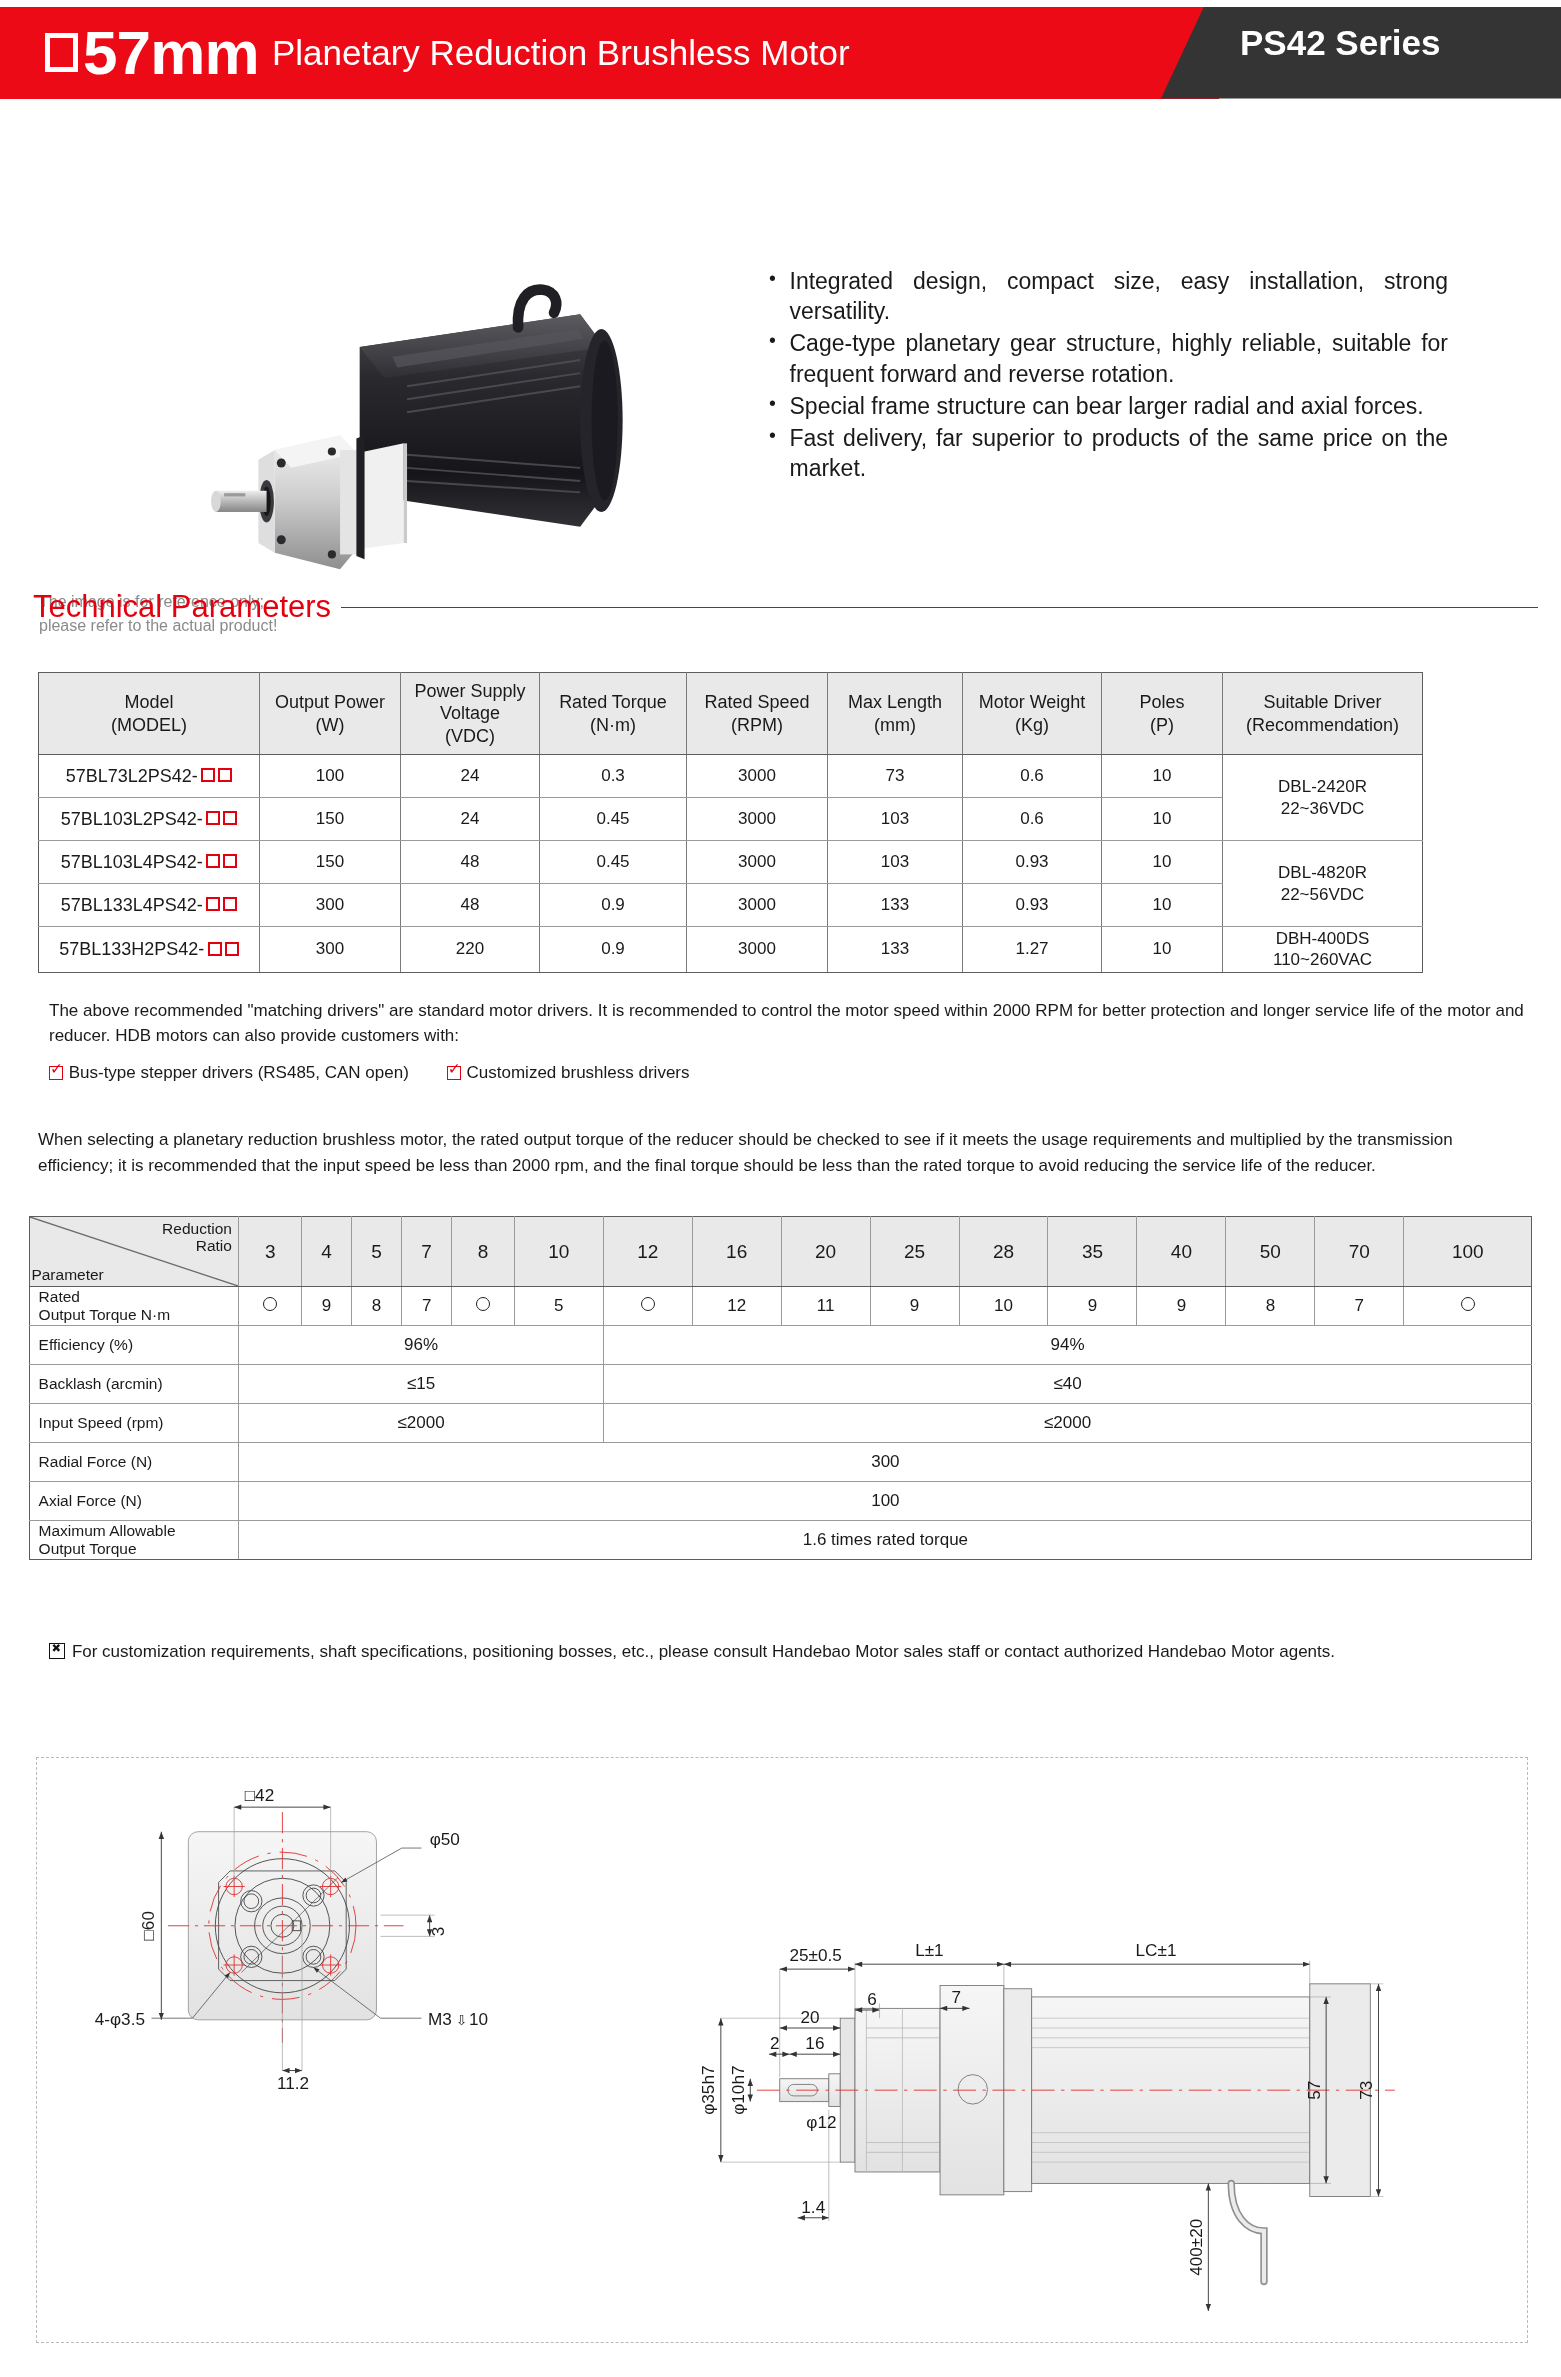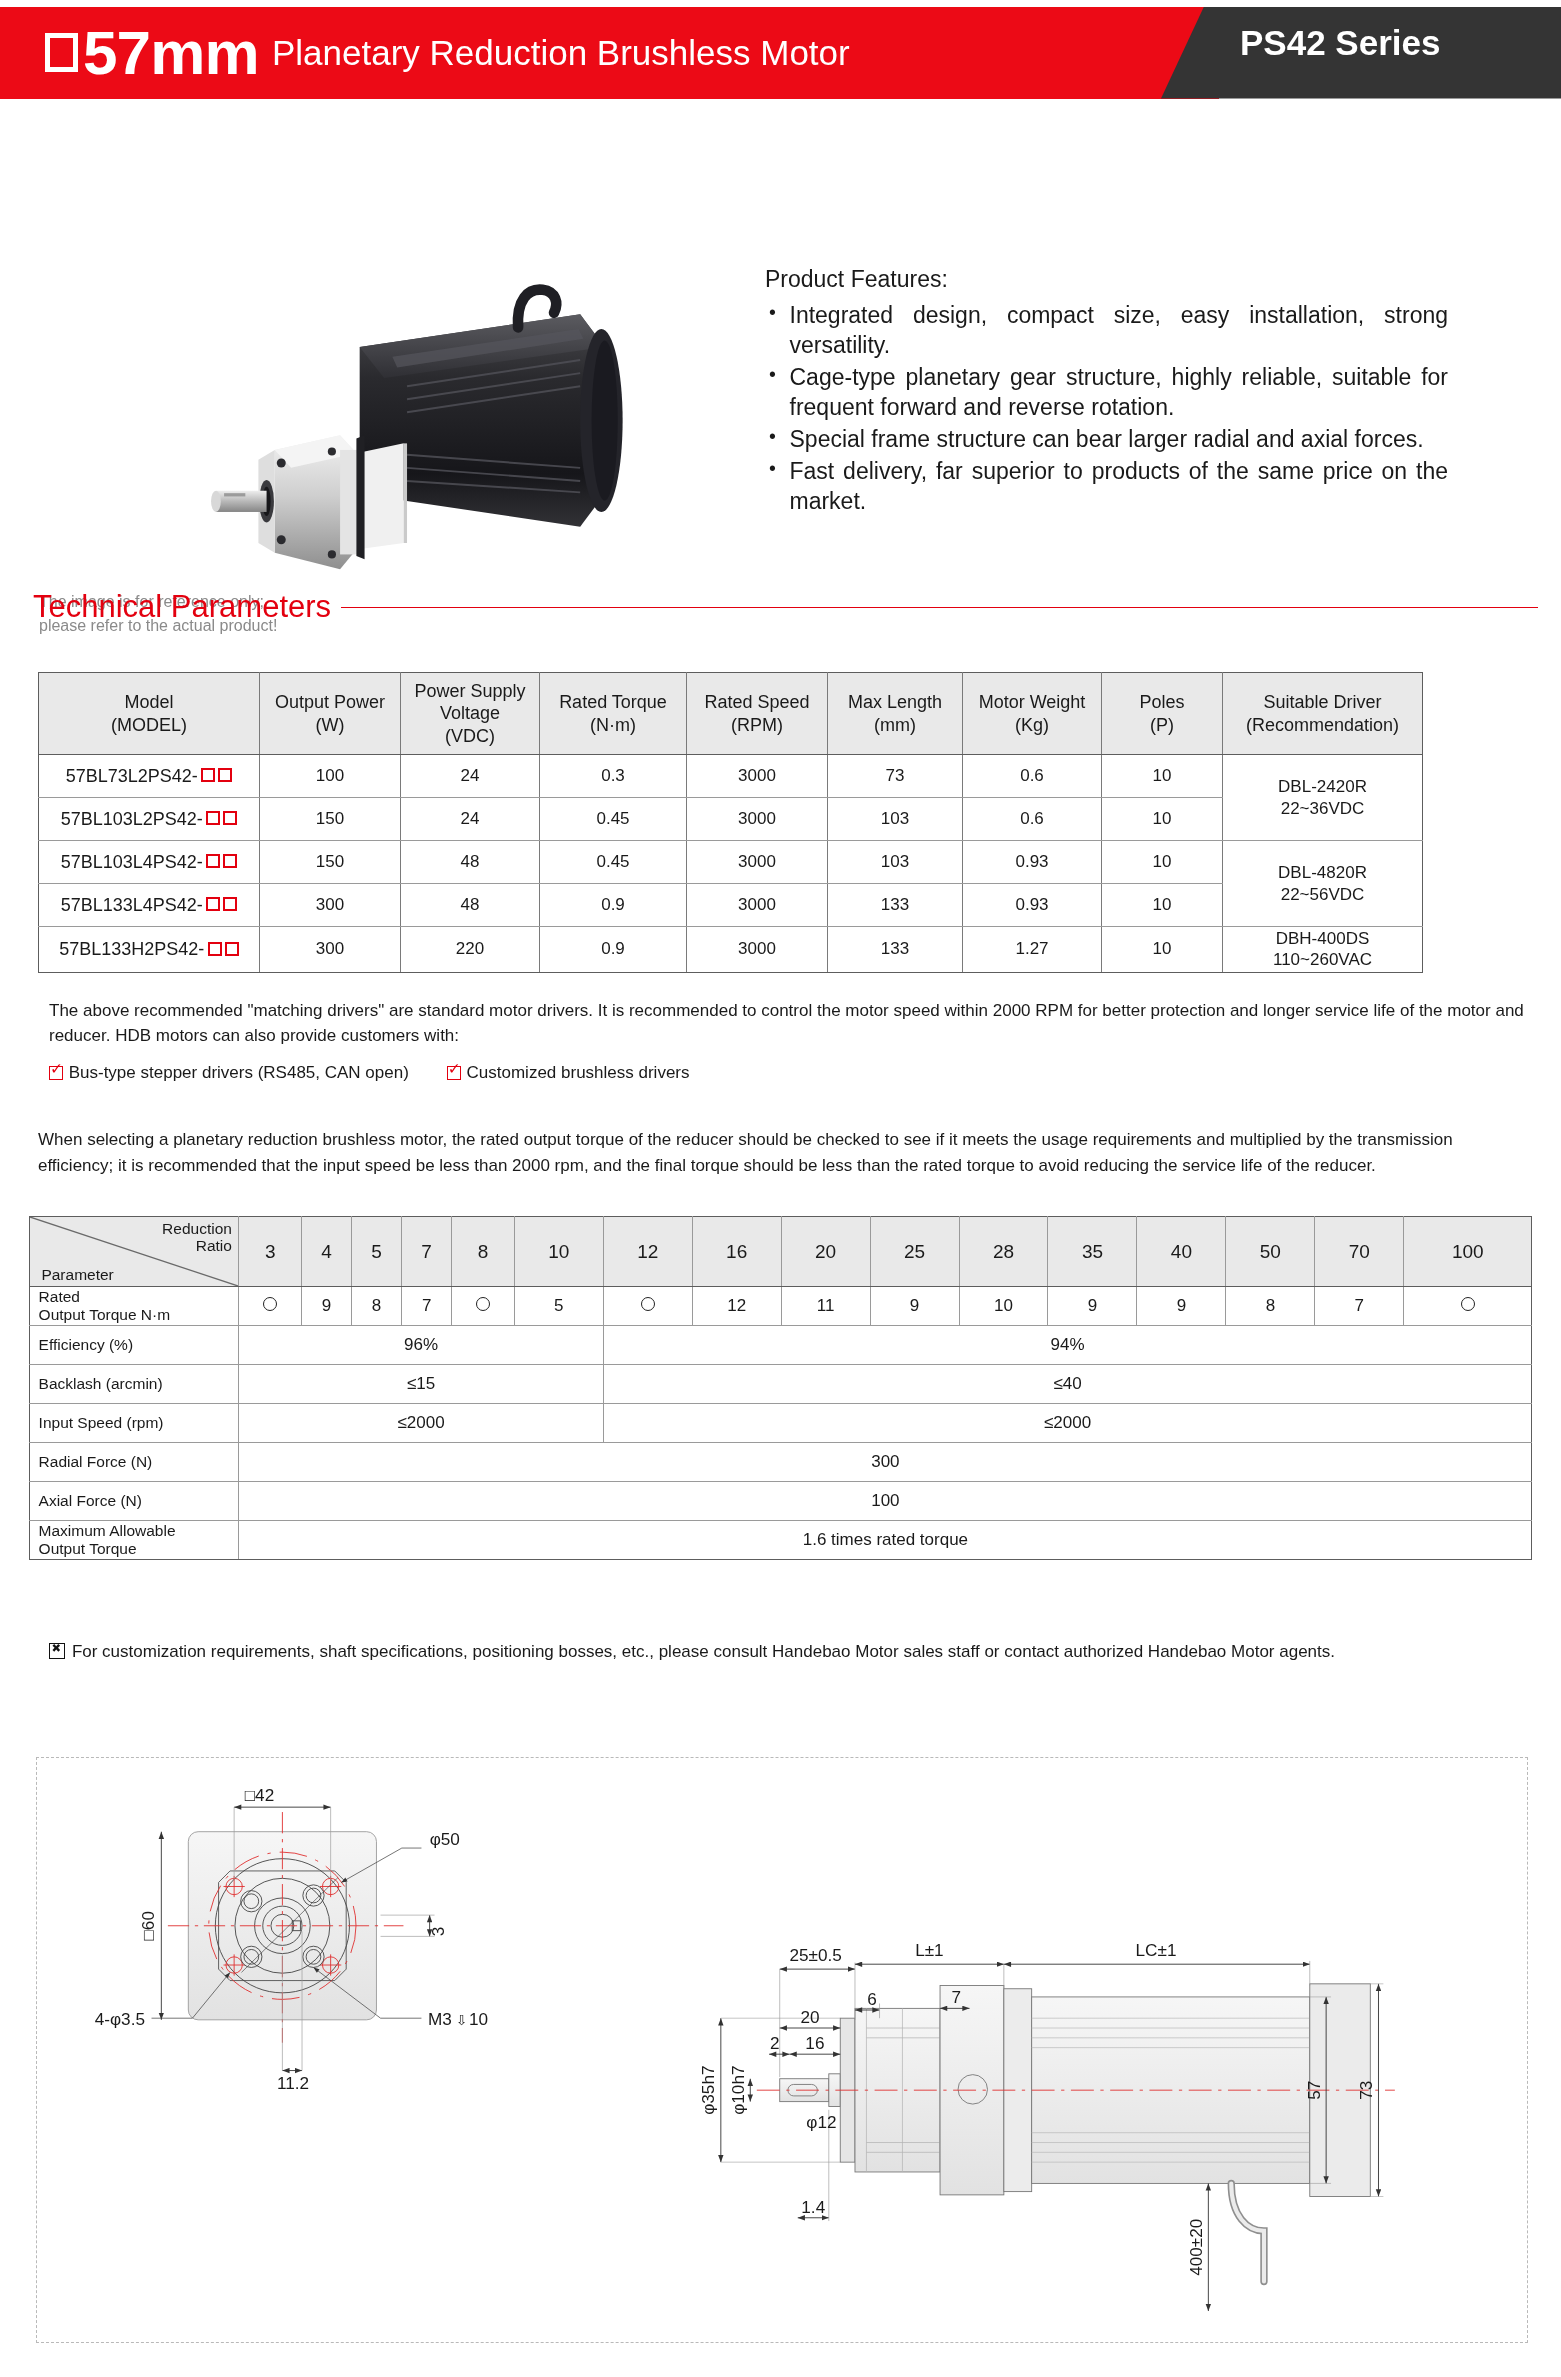--- a/index.html
+++ b/index.html
@@ -193,21 +193,21 @@
   }
   .corner-inner { position:relative; width:100%; height:69px; }
   .corner-inner .diag {
     position:absolute; left:0; top:0; width:100%; height:100%;
   }
   .corner-inner .lbl-a {
     position:absolute; right:6.5px; top:2.5px;
     font-size:15.5px; text-align:right; line-height:1.15;
   }
   .corner-inner .lbl-b {
-    position:absolute; left:11px; bottom:2.5px; font-size:15.5px;
+    position:absolute; left:1px; bottom:2.5px; font-size:15.5px;
   }
   .ratio-table .rowlabel {
     text-align:left; padding-left:8.2px; font-size:15.5px; line-height:1.15;
     border-left:1.6px solid #5d5d5d;
     width:209px;
   }
   .ratio-table tbody td { height:39px; }
   .ratio-table tbody tr:last-child td { border-bottom:1.6px solid #5d5d5d; }
   .ratio-table .edge-r { border-right:1.6px solid #5d5d5d; }
   .circ {
@@ -317,21 +317,20 @@
       <ellipse cx="86" cy="309" rx="5" ry="18" fill="#17171a"></ellipse>
       <rect x="24" y="296" width="62" height="26" fill="url(#gShaft)"></rect>
       <ellipse cx="24" cy="309" rx="6" ry="13" fill="#d8d8d8"></ellipse>
       <rect x="34" y="299" width="26" height="4" fill="#9b9b9b"></rect>
     </svg>
   </div>
 
   <div class="img-note">The image is for reference only;<br>please refer to the actual product!</div>
 
   <div class="features">
-    <div class="features-title">Product Features:</div>
     <ul>
       <li>Integrated design, compact size, easy installation, strong versatility.</li>
       <li>Cage-type planetary gear structure, highly reliable, suitable for frequent forward and reverse rotation.</li>
       <li>Special frame structure can bear larger radial and axial forces.</li>
       <li>Fast delivery, far superior to products of the same price on the market.</li>
     </ul>
   </div>
 </div>
 
 <div class="sec-head">

